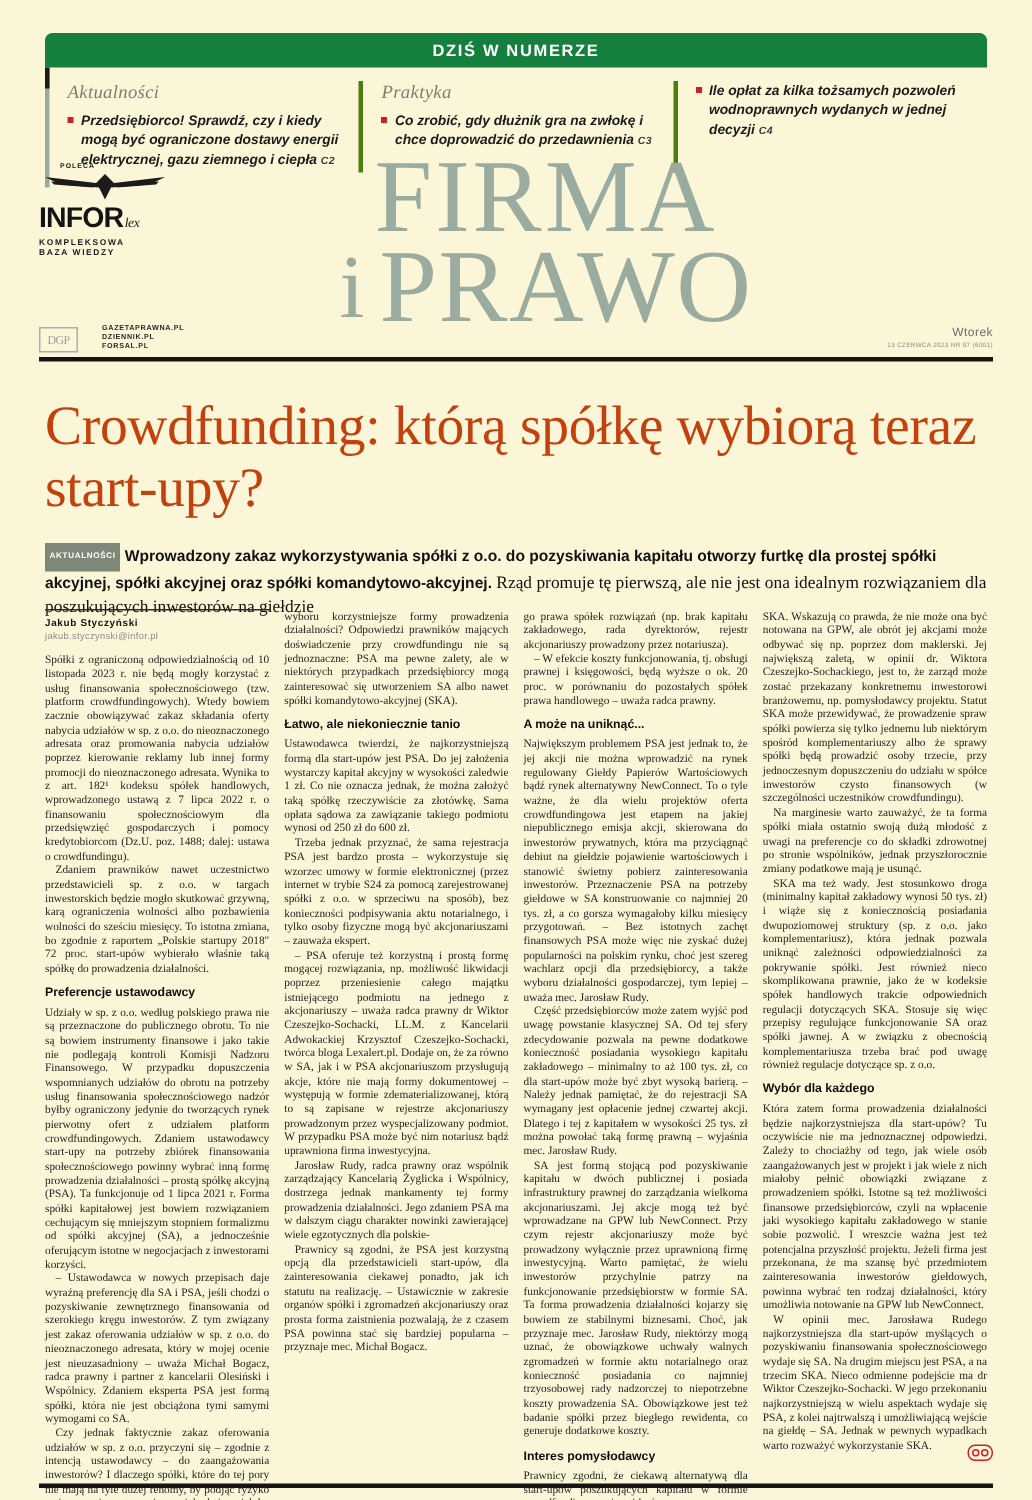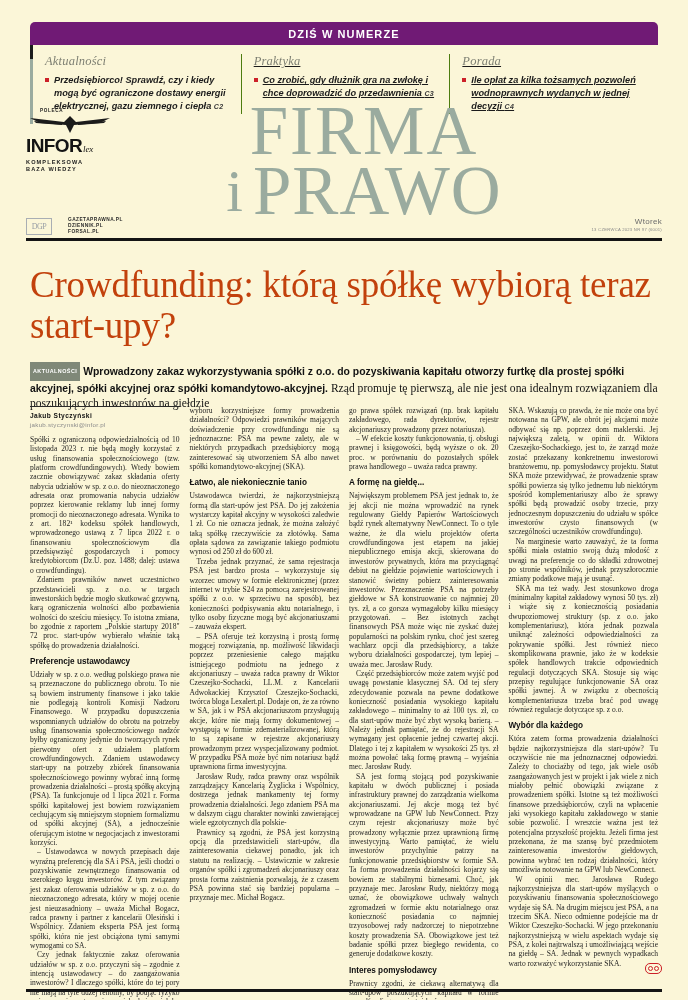--- a/index.html
+++ b/index.html
@@ -9,41 +9,41 @@
     font-family:"Liberation Serif",serif;
     color:#1b1b1b;
     overflow:hidden;
     position:relative;
   }
   .page{width:688px;height:1000px;position:relative;box-sizing:border-box;}
 
   
   .today-wrap{position:absolute;left:30px;top:22px;width:628px;}
   .today-bar{
-    background:#701a75;
+    background:#15803d;
     height:23px;
     border-radius:5px 5px 0 0;
     display:flex;align-items:center;justify-content:center;
     position:relative;
   }
   .today-bar-title{
     font-family:"Liberation Sans",sans-serif;
     font-weight:bold;font-size:11px;letter-spacing:1.1px;color:#ffffff;
   }
   .today-body{
     display:flex;
     padding:9px 0 10px 0;
     border-left:3px solid #9aab9f;
     position:relative;
   }
   .today-body:before{
     content:"";position:absolute;left:-3px;top:0;width:3px;height:14px;background:#1b1b1b;
   }
   .today-col{flex:1;padding:0 10px 0 12px;position:relative;}
-  .today-col + .today-col{border-left:1px solid #4d7c0f;text-decoration:underline;}
+  .today-col + .today-col{border-left:3px solid #4d7c0f;}
   .today-cat{
     font-family:"Liberation Serif",serif;
     font-style:italic;font-size:12.5px;color:#7d7f72;margin-bottom:5px;letter-spacing:.2px;
   }
   .today-item{
     font-family:"Liberation Sans",sans-serif;
     font-style:italic;font-weight:bold;font-size:9.2px;line-height:13.2px;
     color:#1b1b1b;
     padding-left:9px;position:relative;
   }
@@ -197,21 +197,20 @@
 
       <div class="today-col">
         <div class="today-cat">Praktyka</div>
         <div class="today-item">
           <span>Co zrobić, gdy dłużnik gra na zwłokę i chce doprowadzić do przedawnienia</span>
           <span class="today-ref">C3</span>
         </div>
       </div>
 
       <div class="today-col">
-        <div class="today-cat">Porada</div>
         <div class="today-item">
           <span>Ile opłat za kilka tożsamych pozwoleń wodnoprawnych wydanych w jednej decyzji</span>
           <span class="today-ref">C4</span>
         </div>
       </div>
 
     </div>
   </div>
 
   <div class="masthead">
@@ -283,21 +282,21 @@
       <p class="noind">Ustawodawca twierdzi, że najkorzystniejszą formą dla start-upów jest PSA. Do jej założenia wystarczy kapitał akcyjny w wysokości zaledwie 1 zł. Co nie oznacza jednak, że można założyć taką spółkę rzeczywiście za złotówkę. Sama opłata sądowa za zawiązanie takiego podmiotu wynosi od 250 zł do 600 zł.</p>
       <p>Trzeba jednak przyznać, że sama rejestracja PSA jest bardzo prosta – wykorzystuje się wzorzec umowy w formie elektronicznej (przez internet w trybie S24 za pomocą zarejestrowanej spółki z o.o. w sprzeciwu na sposób), bez konieczności podpisywania aktu notarialnego, i tylko osoby fizyczne mogą być akcjonariuszami – zauważa ekspert.</p>
       <p>– PSA oferuje też korzystną i prostą formę mogącej rozwiązania, np. możliwość likwidacji poprzez przeniesienie całego majątku istniejącego podmiotu na jednego z akcjonariuszy – uważa radca prawny dr Wiktor Czeszejko-Sochacki, LL.M. z Kancelarii Adwokackiej Krzysztof Czeszejko-Sochacki, twórca bloga Lexalert.pl. Dodaje on, że za równo w SA, jak i w PSA akcjonariuszom przysługują akcje, które nie mają formy dokumentowej – występują w formie zdematerializowanej, którą to są zapisane w rejestrze akcjonariuszy prowadzonym przez wyspecjalizowany podmiot. W przypadku PSA może być nim notariusz bądź uprawniona firma inwestycyjna.</p>
       <p>Jarosław Rudy, radca prawny oraz wspólnik zarządzający Kancelarią Żyglicka i Wspólnicy, dostrzega jednak mankamenty tej formy prowadzenia działalności. Jego zdaniem PSA ma w dalszym ciągu charakter nowinki zawierającej wiele egzotycznych dla polskie-</p>
       <p>Prawnicy są zgodni, że PSA jest korzystną opcją dla przedstawicieli start-upów, dla zainteresowania ciekawej ponadto, jak ich statutu na realizację. – Ustawicznie w zakresie organów spółki i zgromadzeń akcjonariuszy oraz prosta forma zaistnienia pozwalają, że z czasem PSA powinna stać się bardziej popularna – przyznaje mec. Michał Bogacz.</p>
     </div>
 
     <div class="col">
       <p class="noind">go prawa spółek rozwiązań (np. brak kapitału zakładowego, rada dyrektorów, rejestr akcjonariuszy prowadzony przez notariusza).</p>
       <p>– W efekcie koszty funkcjonowania, tj. obsługi prawnej i księgowości, będą wyższe o ok. 20 proc. w porównaniu do pozostałych spółek prawa handlowego – uważa radca prawny.</p>
-      <div class="subhead">A formę na giełdę...</div>
+      <div class="subhead">A może na uniknąć...</div>
       <p class="noind">Największym problemem PSA jest jednak to, że jej akcji nie można wprowadzić na rynek regulowany Giełdy Papierów Wartościowych bądź rynek alternatywny NewConnect. To o tyle ważne, że dla wielu projektów oferta crowdfundingowa jest etapem na jakiej niepublicznego emisja akcji, skierowana do inwestorów prywatnych, która ma przyciągnąć debiut na giełdzie pojawienie wartościowych i stanowić świetny pobierz zainteresowania inwestorów. Przeznaczenie PSA na potrzeby giełdowe w SA konstruowanie co najmniej 20 tys. zł, a co gorsza wymagałoby kilku miesięcy przygotowań. – Bez istotnych zachęt finansowych PSA może więc nie zyskać dużej popularności na polskim rynku, choć jest szereg wachlarz opcji dla przedsiębiorcy, a także wyboru działalności gospodarczej, tym lepiej – uważa mec. Jarosław Rudy.</p>
       <p>Część przedsiębiorców może zatem wyjść pod uwagę powstanie klasycznej SA. Od tej sfery zdecydowanie pozwala na pewne dodatkowe konieczność posiadania wysokiego kapitału zakładowego – minimalny to aż 100 tys. zł, co dla start-upów może być zbyt wysoką barierą. – Należy jednak pamiętać, że do rejestracji SA wymagany jest opłacenie jednej czwartej akcji. Dlatego i tej z kapitałem w wysokości 25 tys. zł można powołać taką formę prawną – wyjaśnia mec. Jarosław Rudy.</p>
       <p>SA jest formą stojącą pod pozyskiwanie kapitału w dwóch publicznej i posiada infrastruktury prawnej do zarządzania wielkoma akcjonariuszami. Jej akcje mogą też być wprowadzane na GPW lub NewConnect. Przy czym rejestr akcjonariuszy może być prowadzony wyłącznie przez uprawnioną firmę inwestycyjną. Warto pamiętać, że wielu inwestorów przychylnie patrzy na funkcjonowanie przedsiębiorstw w formie SA. Ta forma prowadzenia działalności kojarzy się bowiem ze stabilnymi biznesami. Choć, jak przyznaje mec. Jarosław Rudy, niektórzy mogą uznać, że obowiązkowe uchwały walnych zgromadzeń w formie aktu notarialnego oraz konieczność posiadania co najmniej trzyosobowej rady nadzorczej to niepotrzebne koszty prowadzenia SA. Obowiązkowe jest też badanie spółki przez biegłego rewidenta, co generuje dodatkowe koszty.</p>
       <div class="subhead">Interes pomysłodawcy</div>
       <p class="noind">Prawnicy zgodni, że ciekawą alternatywą dla start-upów poszukujących kapitału w formie crowdfundingu może też być</p>
     </div>
 
     <div class="col">
       <p class="noind">SKA. Wskazują co prawda, że nie może ona być notowana na GPW, ale obrót jej akcjami może odbywać się np. poprzez dom maklerski. Jej największą zaletą, w opinii dr. Wiktora Czeszejko-Sochackiego, jest to, że zarząd może zostać przekazany konkretnemu inwestorowi branżowemu, np. pomysłodawcy projektu. Statut SKA może przewidywać, że prowadzenie spraw spółki powierza się tylko jednemu lub niektórym spośród komplementariuszy albo że sprawy spółki będą prowadzić osoby trzecie, przy jednoczesnym dopuszczeniu do udziału w spółce inwestorów czysto finansowych (w szczególności uczestników crowdfundingu).</p>
       <p>Na marginesie warto zauważyć, że ta forma spółki miała ostatnio swoją dużą młodość z uwagi na preferencje co do składki zdrowotnej po stronie wspólników, jednak przyszłorocznie zmiany podatkowe mają je usunąć.</p>

